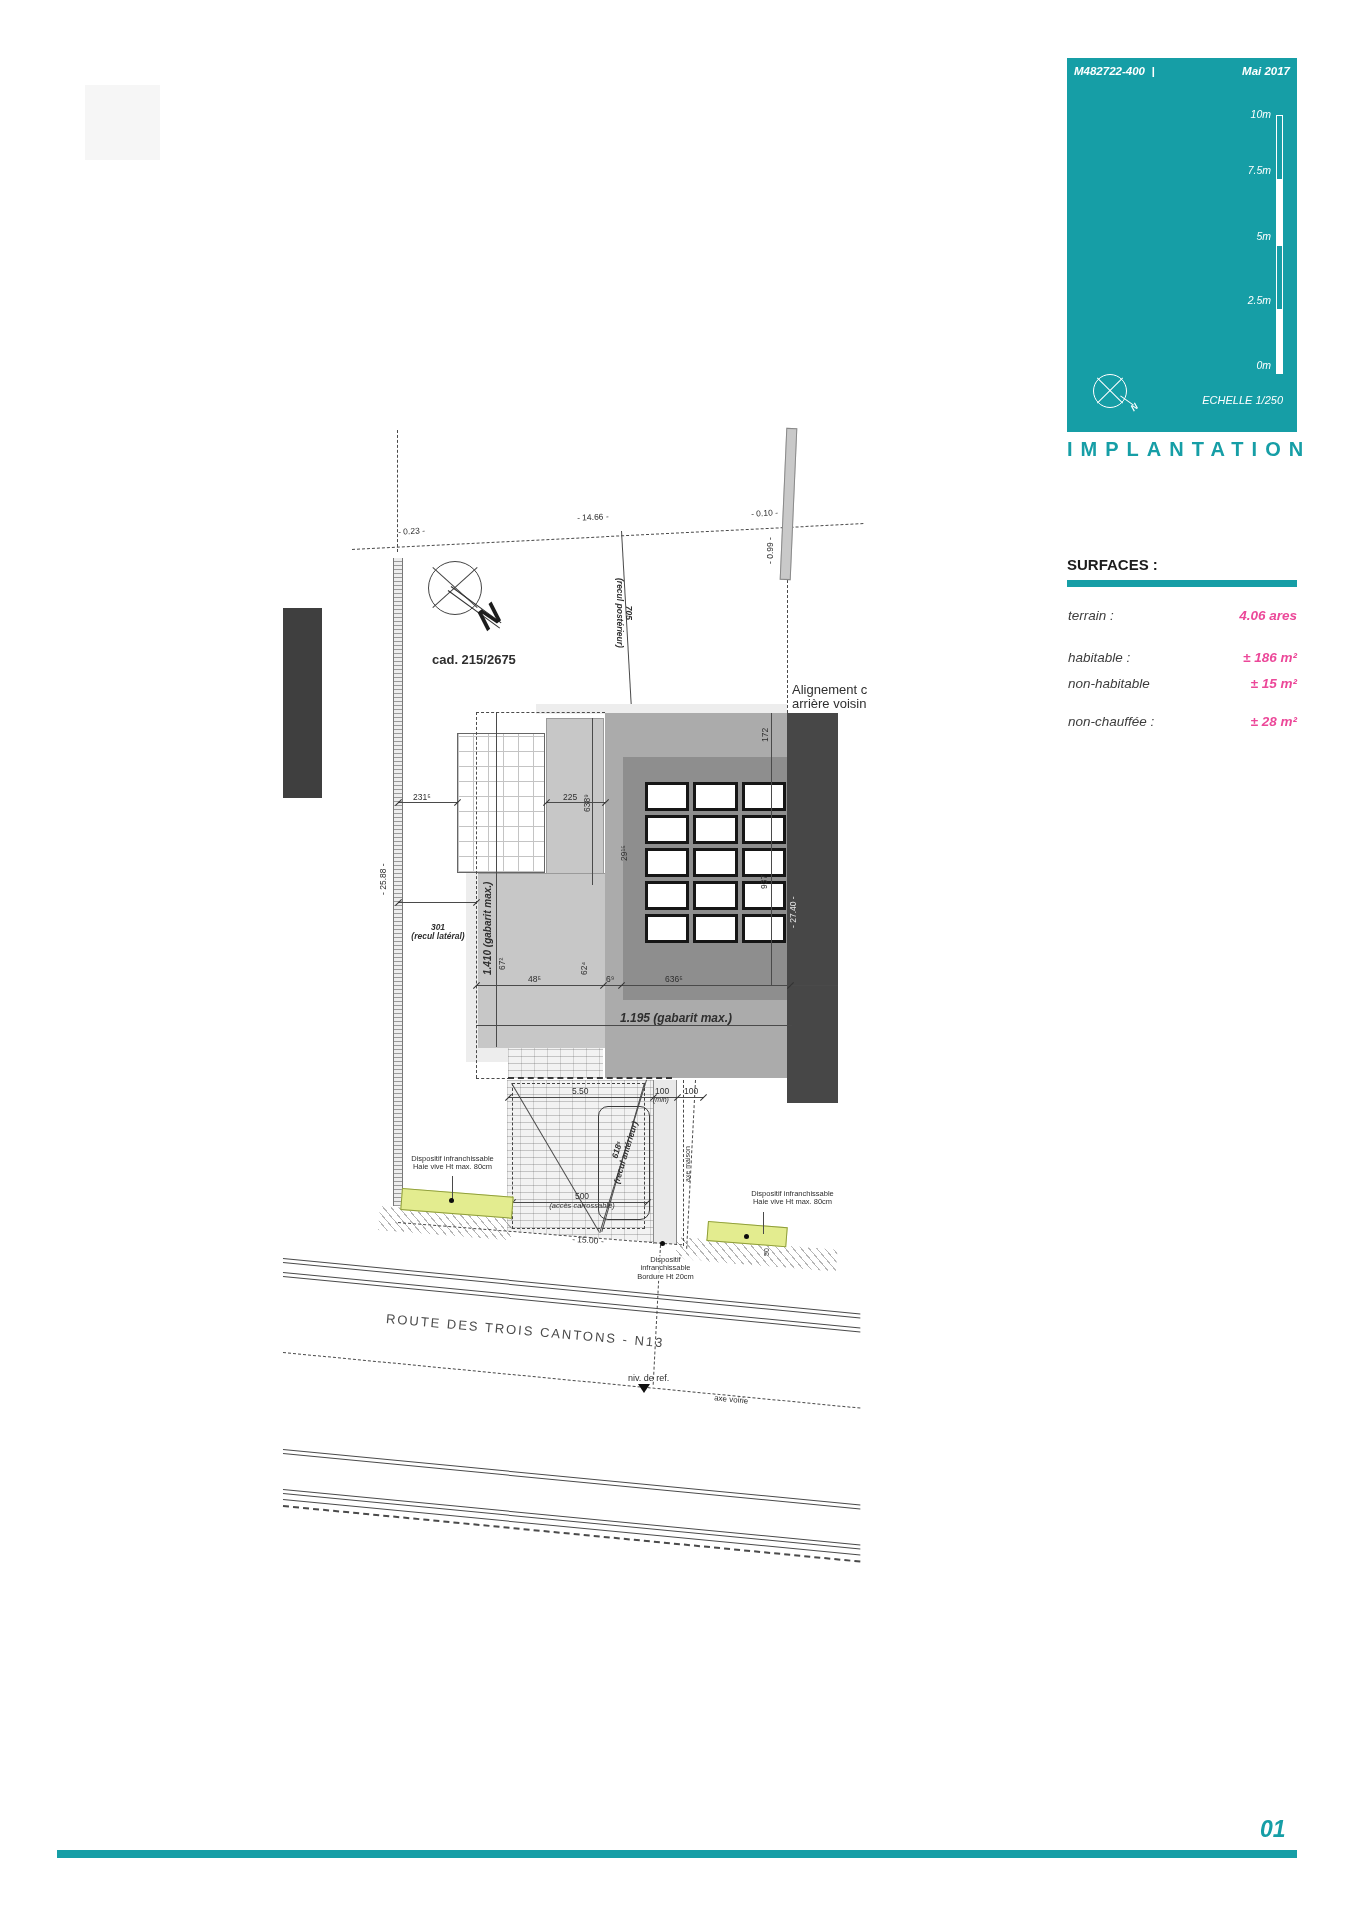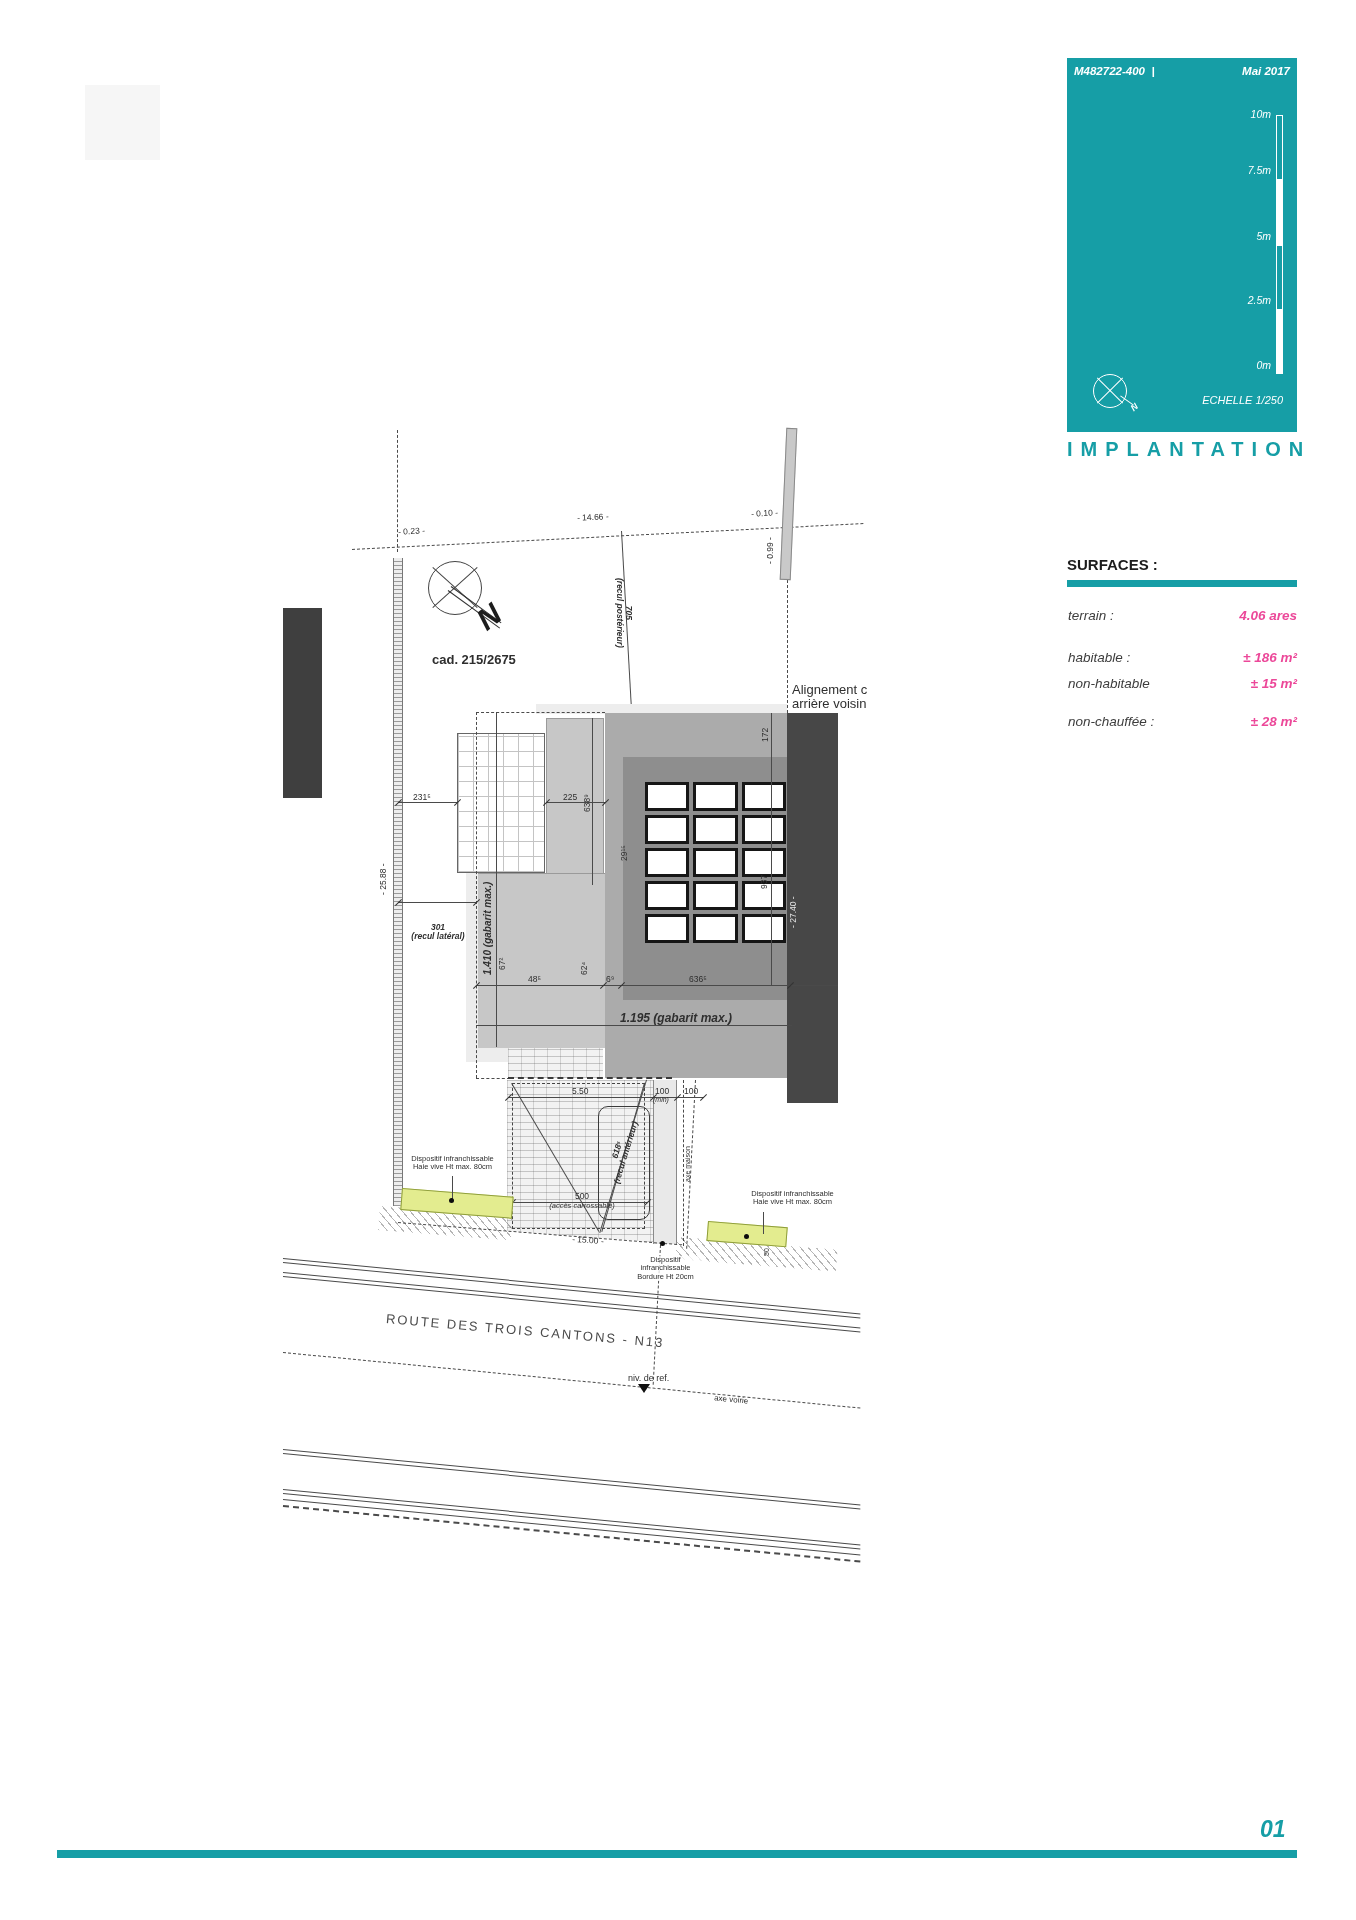--- a/index.html
+++ b/index.html
@@ -196,21 +196,21 @@
     <div class="lb rotccw" style="left:620px;top:861px;">29¹⁵</div>
     <div class="lb" style="left:408px;top:889px;width:60px;text-align:center;margin-top:34px;">
       <span class="em">301</span><br>
       <span class="em">(recul latéral)</span>
     </div>
     <div class="lb em rotccw" style="left:482px;top:975px;font-size:10px;">1.410 (gabarit max.)</div>
     <div class="lb rotccw" style="left:498px;top:970px;">67²</div>
     <div class="lb rotccw" style="left:580px;top:975px;">62⁴</div>
     <div class="lb" style="left:528px;top:975px;">48⁵</div>
     <div class="lb" style="left:606px;top:975px;">6⁹</div>
-    <div class="lb" style="left:689px;top:975px;">636⁵</div>
+    <div class="lb" style="left:665px;top:975px;">636⁵</div>
     <div class="lb em" style="left:620px;top:1012px;font-size:12px;">1.195 (gabarit max.)</div>
     <div class="lb" style="left:792px;top:683px;font-size:13px;">
       <span>Alignement c</span><br>
       <span>arrière voisin</span>
     </div>
 
     <div class="abs hatch-brick" style="left:508px;top:1048px;width:95px;height:30px;"></div>
     <div class="hl" style="left:508px;top:1077px;width:164px;border-top:2px dashed #3a3a3a;"></div>
     <div class="abs hatch-brick" style="left:507px;top:1080px;width:146px;height:162px;clip-path:polygon(0 0,100% 0,100% 100%,0 93%);"></div>
     <div class="abs" style="left:512px;top:1083px;width:133px;height:146px;border:1px dashed #444;box-sizing:border-box;"></div>

